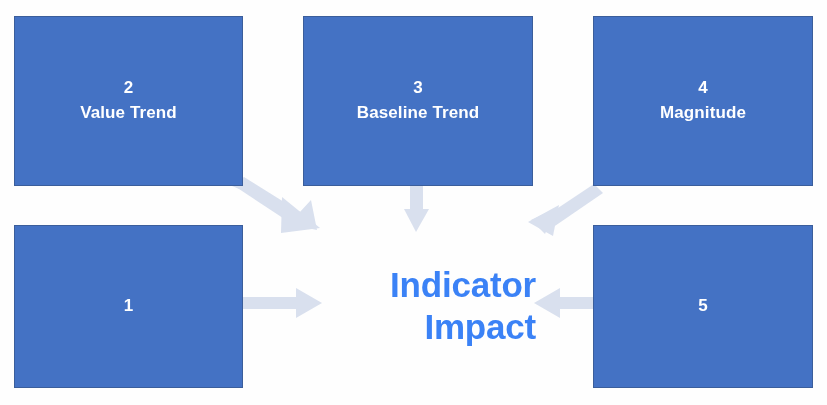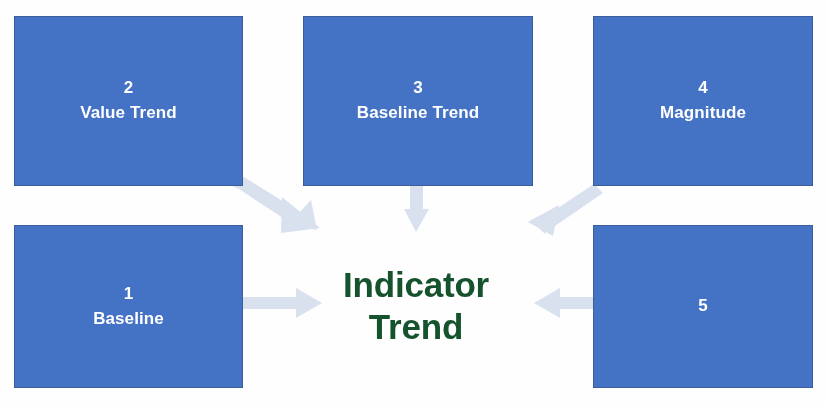--- a/index.html
+++ b/index.html
@@ -52,24 +52,24 @@
   #box-impact         { left: 593px; top: 225px; width: 220px; height: 163px; }
 
   #center-node {
     position: absolute;
     left: 296px;
     top: 258px;
     width: 240px;
     height: 96px;
     display: flex;
     flex-direction: column;
-    align-items: center;
+    align-items: flex-end;
     justify-content: center;
     text-align: center;
-    color: #14532d;
+    color: #3b82f6;
     font-size: 35px;
     font-weight: bold;
     line-height: 1.2;
     letter-spacing: -0.2px;
     user-select: none;
   }
   .arrow-layer {
     position: absolute;
     left: 0;
     top: 0;
@@ -126,25 +126,24 @@
     <span class="node-label">Baseline Trend</span>
   </div>
 
   <div class="node-box" id="box-magnitude">
     <span class="node-num">4</span>
     <span class="node-label">Magnitude</span>
   </div>
 
   <div class="node-box" id="box-baseline">
     <span class="node-num">1</span>
-    <span class="node-label">Baseline</span>
   </div>
 
   <div class="node-box" id="box-impact">
     <span class="node-num">5</span>
   </div>
 
   <div id="center-node">
     <span>Indicator</span>
-    <span>Trend</span>
+    <span>Impact</span>
   </div>
 
 </div>
 
 </body></html>

